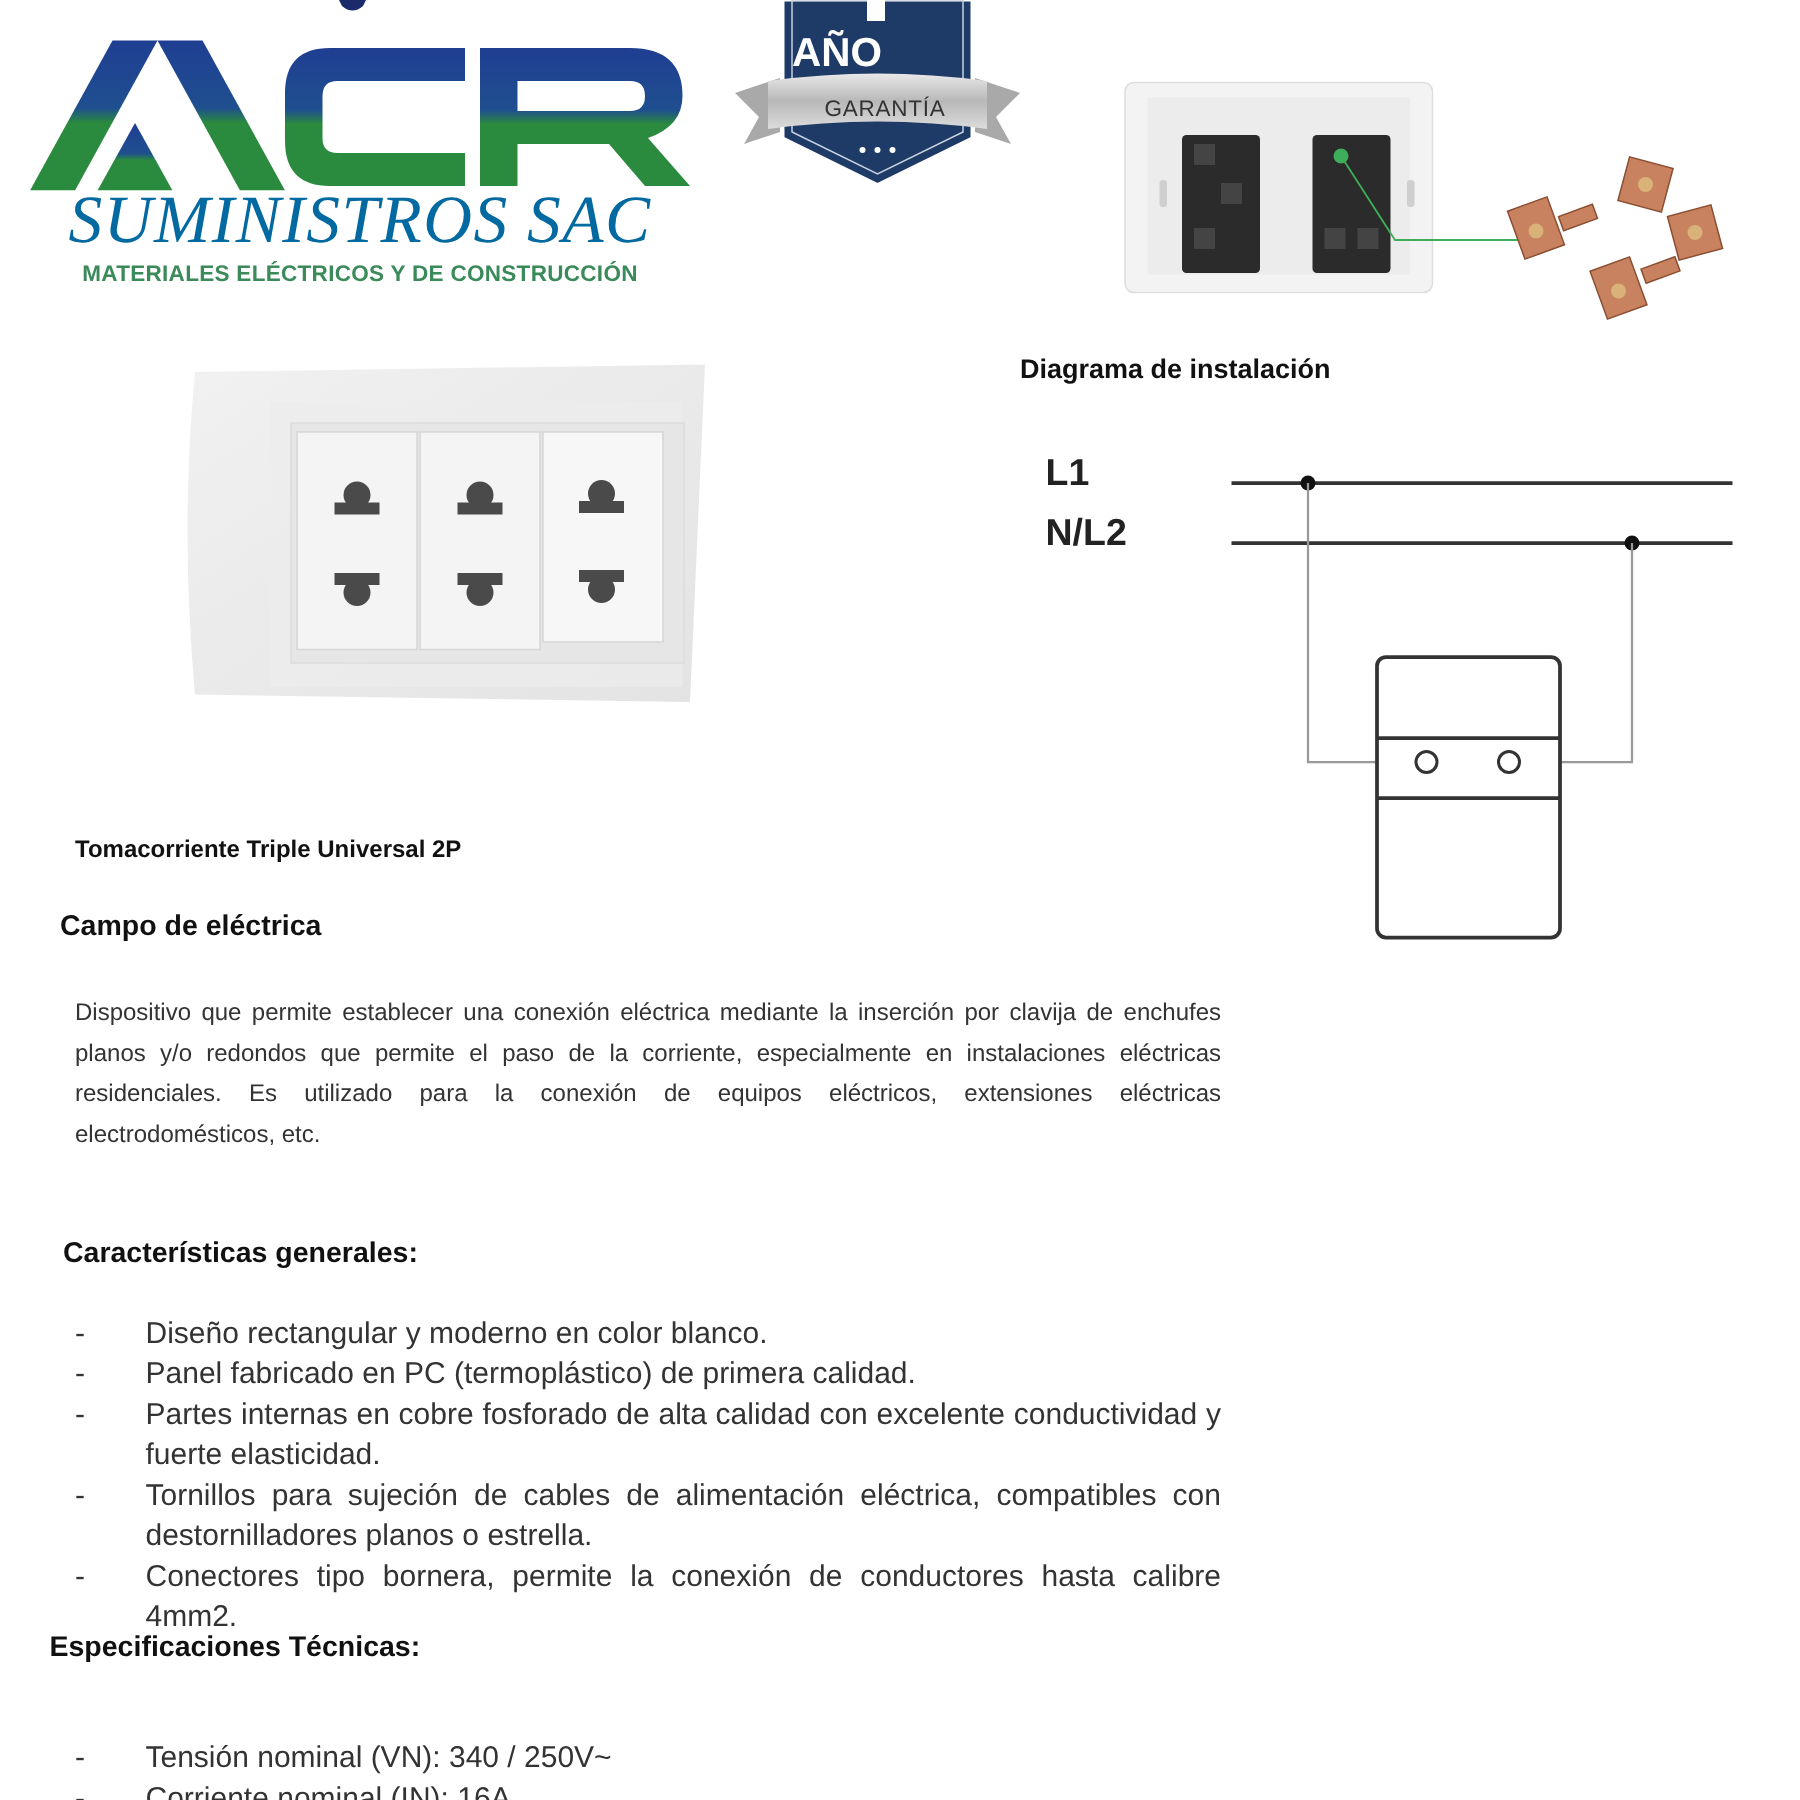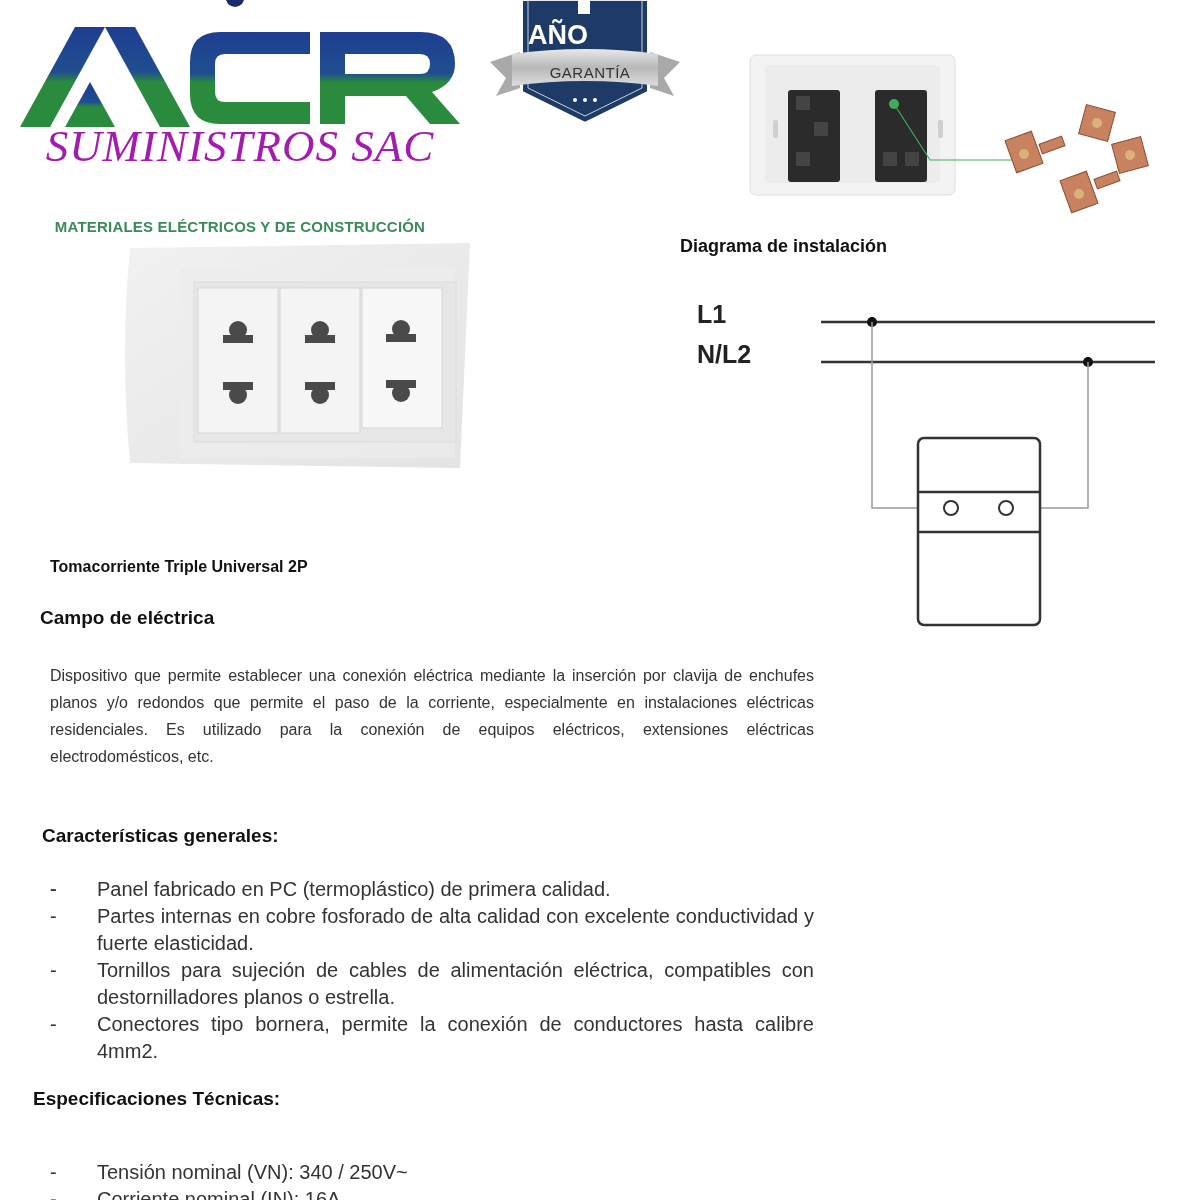--- a/index.html
+++ b/index.html
@@ -9,25 +9,25 @@
       font-family: "Liberation Sans", sans-serif;
     }
     .abs { position: absolute; }
 
     
     .logo-mark { left: 20px; top: 22px; width: 440px; height: 105px; }
     .logo-top-icon { left: 218px; top: -8px; width: 34px; height: 18px; }
     .logo-name {
       left: 20px; top: 120px; width: 440px; text-align: center;
       font-family: "Liberation Serif", serif; font-style: italic;
-      font-size: 45px; letter-spacing: 1px; color: #a21caf; line-height: 52px;
+      font-size: 45px; letter-spacing: 1px; color: #0369a1; line-height: 52px;
     }
     .logo-tagline {
       left: 20px; top: 174px; width: 440px; text-align: center;
-      font-weight: bold; font-size: 15px; color: #3a8a5a; letter-spacing: 0.2px; margin-top: 44px;
+      font-weight: bold; font-size: 15px; color: #3a8a5a; letter-spacing: 0.2px;
     }
 
     
     .badge { left: 490px; top: 0; width: 190px; height: 125px; }
     .badge-year {
       left: 528px; top: 20px; width: 120px; text-align: left;
       font-weight: bold; font-size: 27px; color: #fff;
     }
     .badge-ribbon-text {
       left: 520px; top: 64px; width: 140px; text-align: center;
@@ -225,21 +225,21 @@
   </g>
 </svg>
 
 <div class="abs product-name">Tomacorriente Triple Universal 2P</div>
 
 <div class="abs section-title st-campo">Campo de eléctrica</div>
 <div class="abs para">Dispositivo que permite establecer una conexión eléctrica mediante la inserción por clavija de enchufes planos y/o redondos que permite el paso de la corriente, especialmente en instalaciones eléctricas residenciales. Es utilizado para la conexión de equipos eléctricos, extensiones eléctricas electrodomésticos, etc.</div>
 
 <div class="abs section-title st-caract">Características generales:</div>
 <ul class="abs bullets caract-list">
-  <li><span class="dash">-</span></li>
+  <li><span class="dash">-</span><span>Diseño rectangular y moderno en color blanco.</span></li>
   <li><span class="dash">-</span><span>Panel fabricado en PC (termoplástico) de primera calidad.</span></li>
   <li><span class="dash">-</span><span>Partes internas en cobre fosforado de alta calidad con excelente conductividad y fuerte elasticidad.</span></li>
   <li><span class="dash">-</span><span>Tornillos para sujeción de cables de alimentación eléctrica, compatibles con destornilladores planos o estrella.</span></li>
   <li><span class="dash">-</span><span>Conectores tipo bornera, permite la conexión de conductores hasta calibre 4mm2.</span></li>
 </ul>
 
 <div class="abs section-title st-spec">Especificaciones Técnicas:</div>
 <ul class="abs bullets spec-list">
   <li><span class="dash">-</span><span>Tensión nominal (VN): 340 / 250V~</span></li>
   <li><span class="dash">-</span><span>Corriente nominal (IN): 16A</span></li>

